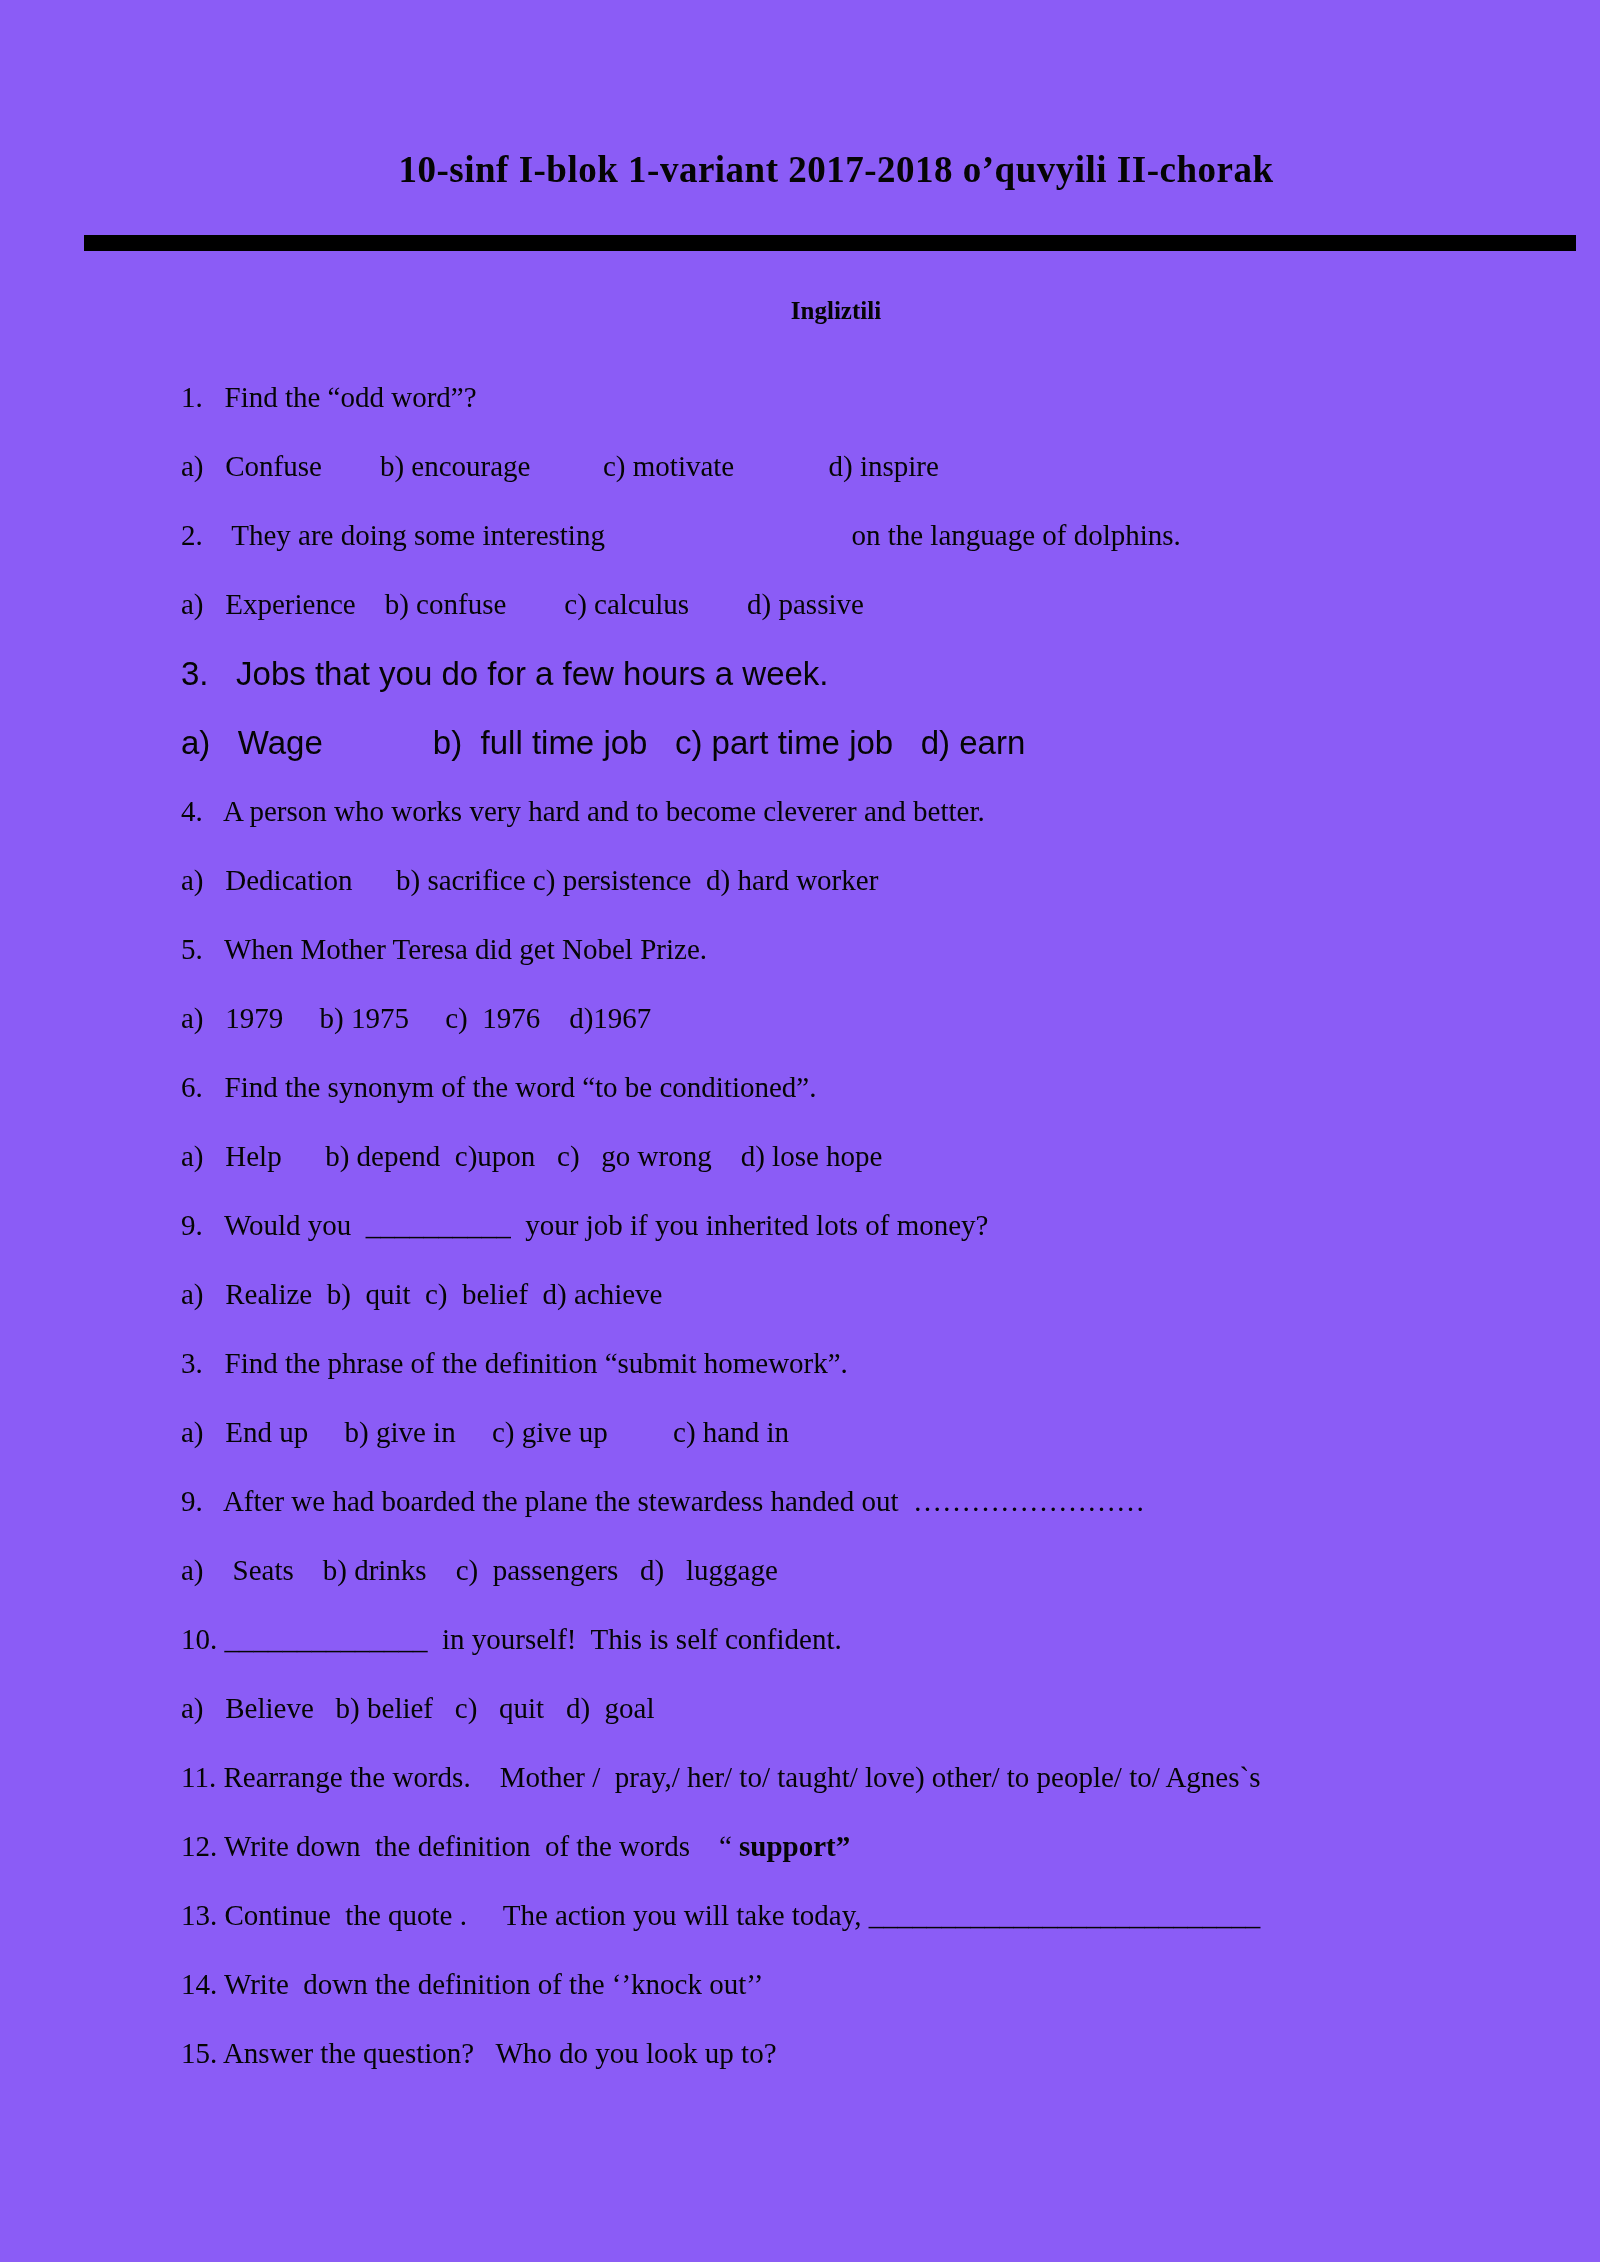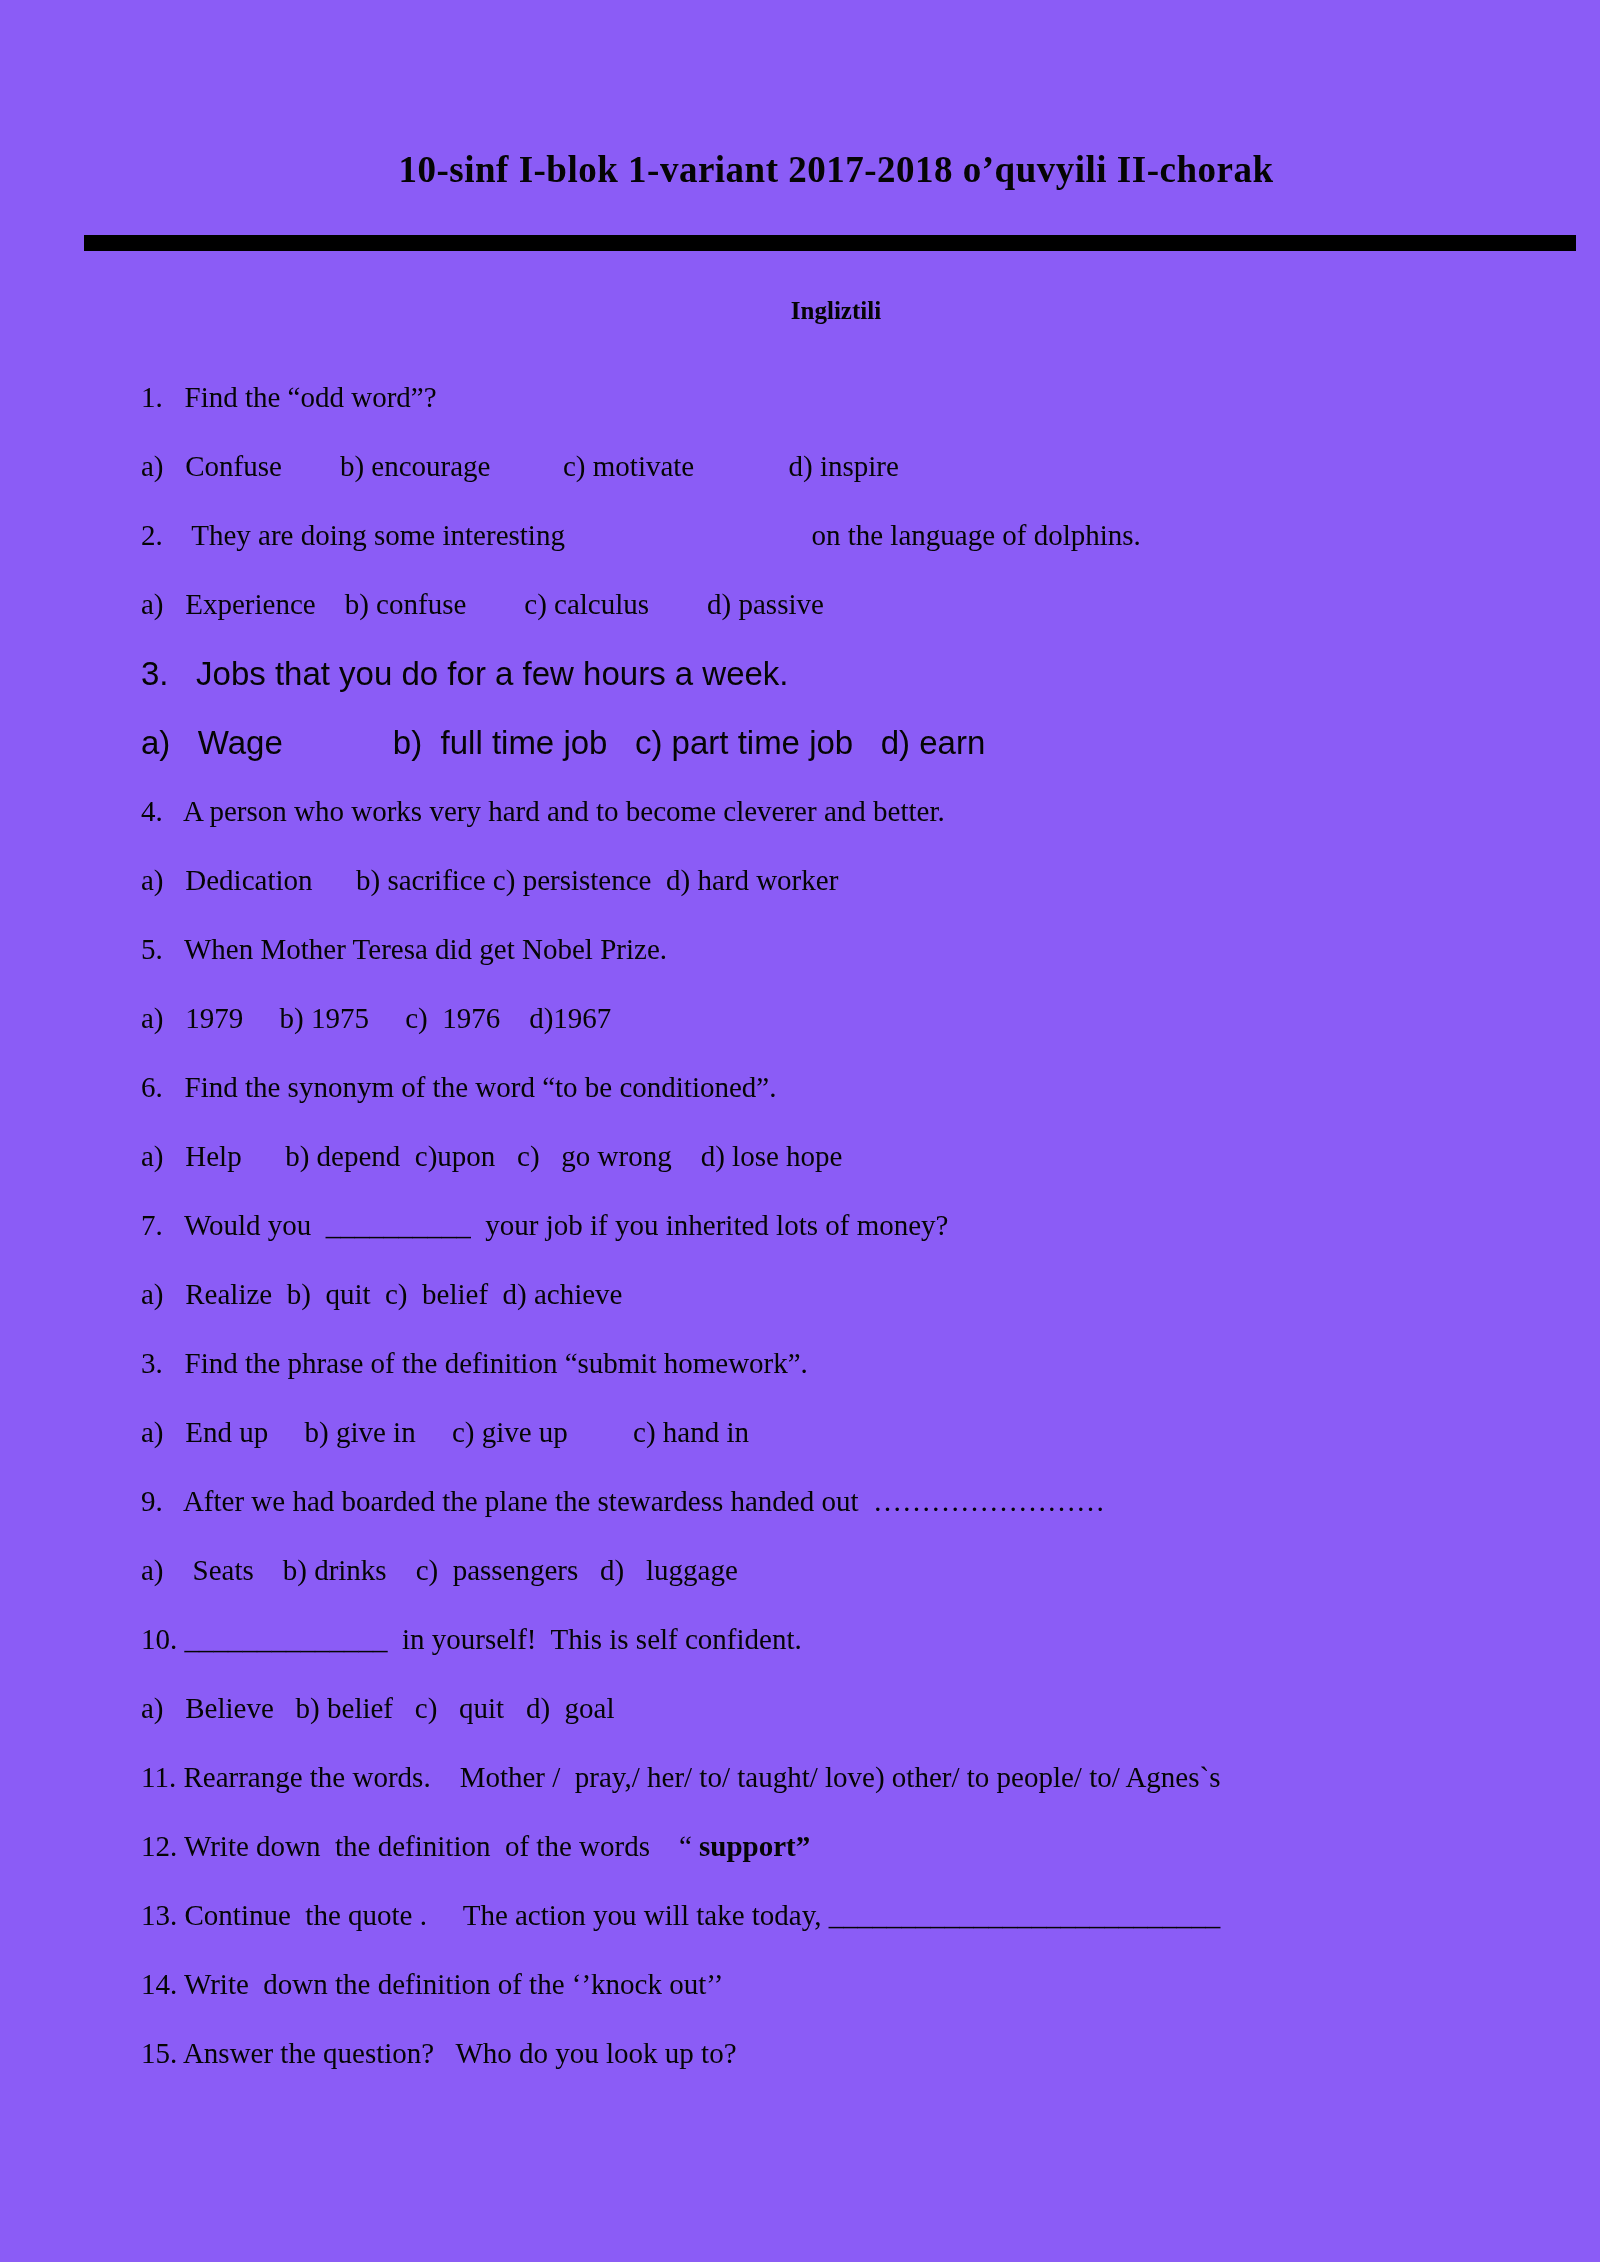--- a/index.html
+++ b/index.html
@@ -38,20 +38,21 @@
     margin-top: 38px;
     padding-left: 105px;
     padding-right: 40px;
   }
   .line {
     white-space: pre;
     font-size: 29px;
     height: 69px;
     line-height: 69px;
     font-family: "Liberation Serif", serif;
+    margin-left: 40px;
   }
   .line.sans {
     font-family: "Liberation Sans", sans-serif;
     font-size: 33px;
   }
   .b { font-weight: bold; text-align: center; }
 </style>
 </head>
 <body>
 
@@ -68,21 +69,21 @@
       <div class="line"><span>2.    They are doing some interesting                                  on the language of dolphins.</span></div>
       <div class="line"><span>a)   Experience    b) confuse        c) calculus        d) passive</span></div>
       <div class="line sans"><span>3.   Jobs that you do for a few hours a week.</span></div>
       <div class="line sans"><span>a)   Wage            b)  full time job   c) part time job   d) earn</span></div>
       <div class="line"><span>4.   A person who works very hard and to become cleverer and better.</span></div>
       <div class="line"><span>a)   Dedication      b) sacrifice c) persistence  d) hard worker</span></div>
       <div class="line"><span>5.   When Mother Teresa did get Nobel Prize.</span></div>
       <div class="line"><span>a)   1979     b) 1975     c)  1976    d)1967</span></div>
       <div class="line"><span>6.   Find the synonym of the word “to be conditioned”.</span></div>
       <div class="line"><span>a)   Help      b) depend  c)upon   c)   go wrong    d) lose hope</span></div>
-      <div class="line"><span>7.   Would you  __________  your job if you inherited lots of money?</span></div>
+      <div class="line"><span>9.   Would you  __________  your job if you inherited lots of money?</span></div>
       <div class="line"><span>a)   Realize  b)  quit  c)  belief  d) achieve</span></div>
       <div class="line"><span>3.   Find the phrase of the definition “submit homework”.</span></div>
       <div class="line"><span>a)   End up     b) give in     c) give up         c) hand in</span></div>
       <div class="line"><span>9.   After we had boarded the plane the stewardess handed out  ……………………</span></div>
       <div class="line"><span>a)    Seats    b) drinks    c)  passengers   d)   luggage</span></div>
       <div class="line"><span>10. ______________  in yourself!  This is self confident.</span></div>
       <div class="line"><span>a)   Believe   b) belief   c)   quit   d)  goal</span></div>
       <div class="line"><span>11. Rearrange the words.    Mother /  pray,/ her/ to/ taught/ love) other/ to people/ to/ Agnes`s</span></div>
       <div class="line"><span>12. Write down  the definition  of the words    “ </span><span class="b">support”</span></div>
       <div class="line"><span>13. Continue  the quote .     The action you will take today, ___________________________</span></div>

